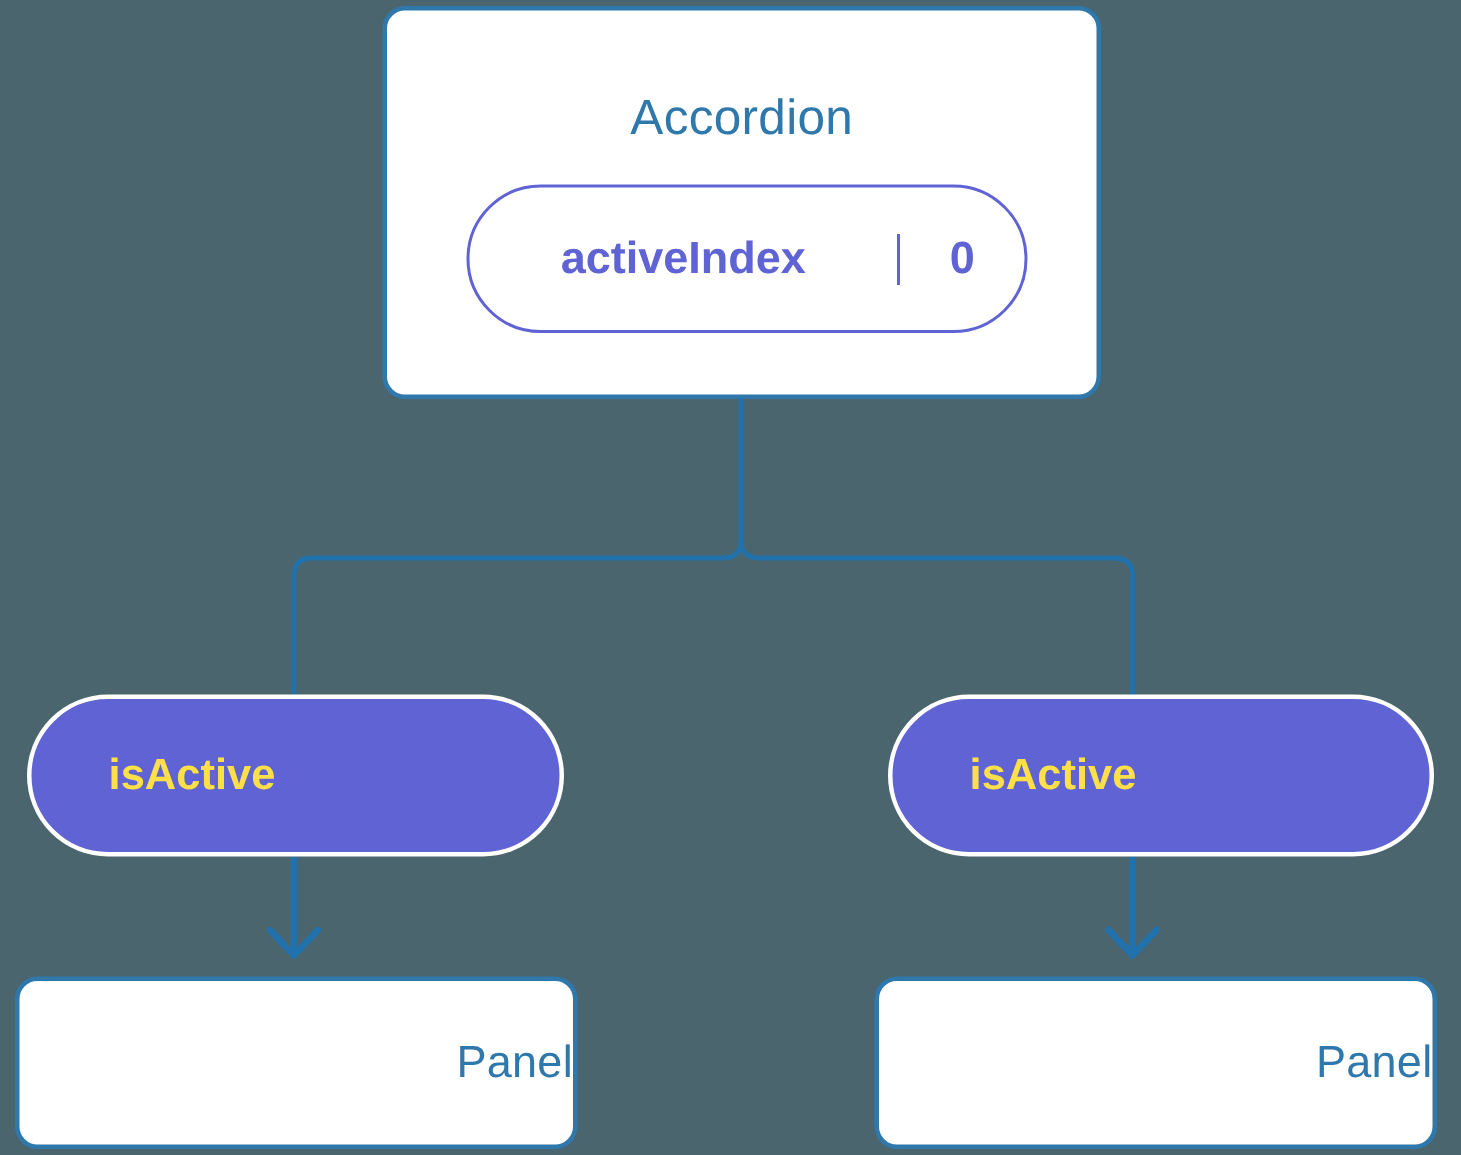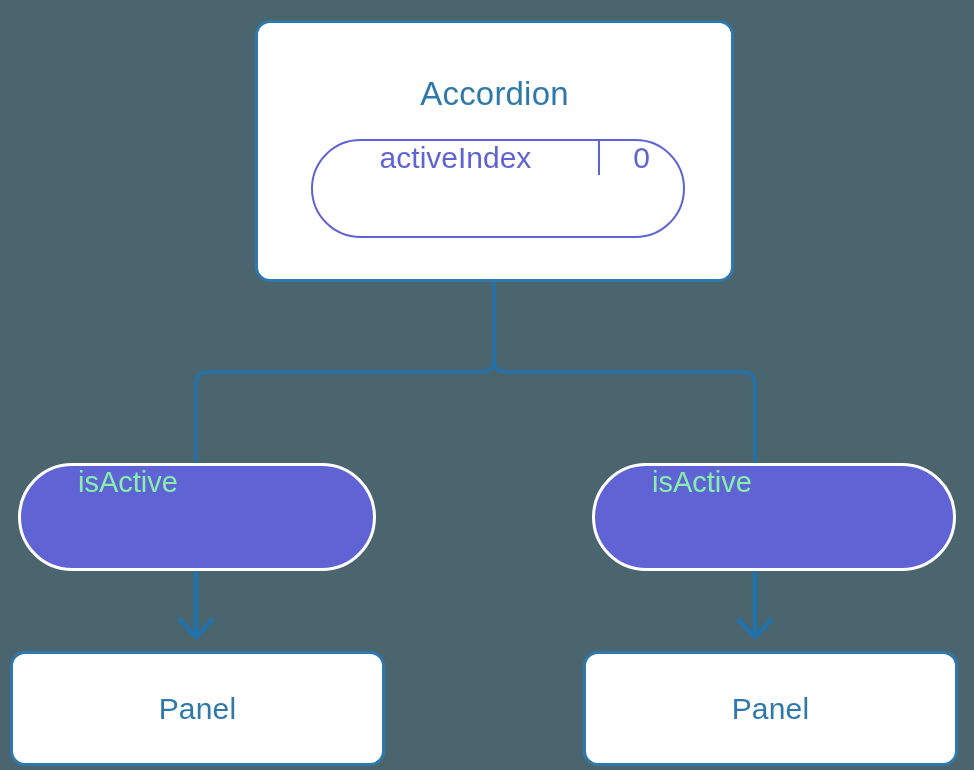--- a/index.html
+++ b/index.html
@@ -45,52 +45,53 @@
     font-size: 33px;
     font-weight: 400;
     text-align: center;
     letter-spacing: 0.2px;
     white-space: nowrap;
   }
 
   
   #accordion-card {
     left: 255px;
-    top: 20px;
+    top: 4px;
     width: 479px;
     height: 262px;
   }
   #accordion-card .card-title {
     margin-top: 52px;
   }
 
   
   .panel-card {
     top: 651px;
     width: 375px;
     height: 115px;
     display: flex;
     align-items: center;
-    justify-content: center;
+    justify-content: flex-end;
   }
   #panel-card-left  { left: 10px; }
   #panel-card-right { left: 583px; }
   .panel-card .card-title {
     font-size: 30px;
   }
 
   
   .pill {
     position: absolute;
     display: flex;
-    align-items: flex-start;
+    align-items: center;
     box-sizing: border-box;
     border-radius: 999px;
     overflow: hidden;
     white-space: nowrap;
+    font-weight: bold;
   }
   .pill-key, .pill-val {
     display: flex;
     align-items: center;
     justify-content: center;
     box-sizing: border-box;
   }
 
   
   .pill-outline {
@@ -106,21 +107,21 @@
     border-left: 2px solid #5f63d4;
   }
 
   
   .pill-filled {
     background: #5f63d4;
     border: 3px solid #ffffff;
   }
   .pill-filled .pill-key,
   .pill-filled .pill-val {
-    color: #86efac;
+    color: #fde047;
     font-size: 29px;
   }
   .pill-filled .pill-val {
     border-left: 3px solid #ffffff;
   }
 
   
   #pill-active-index {
     left: 53px;
     top: 116px;

